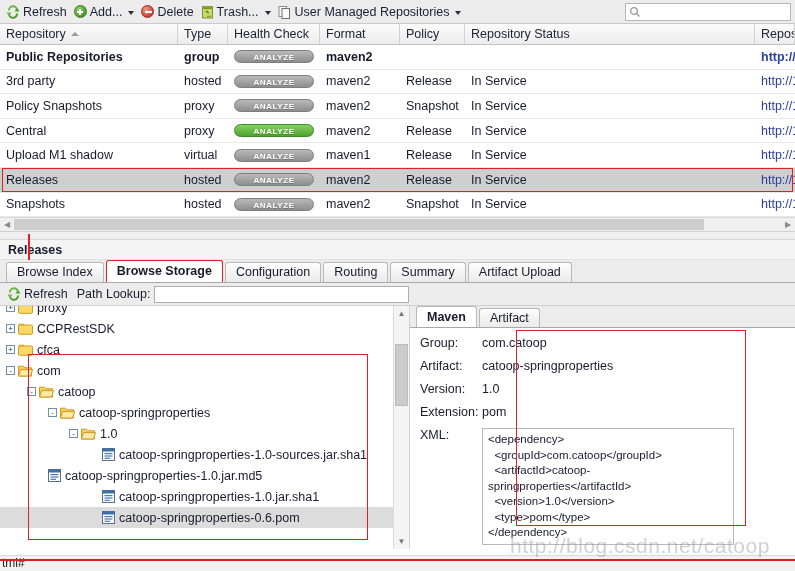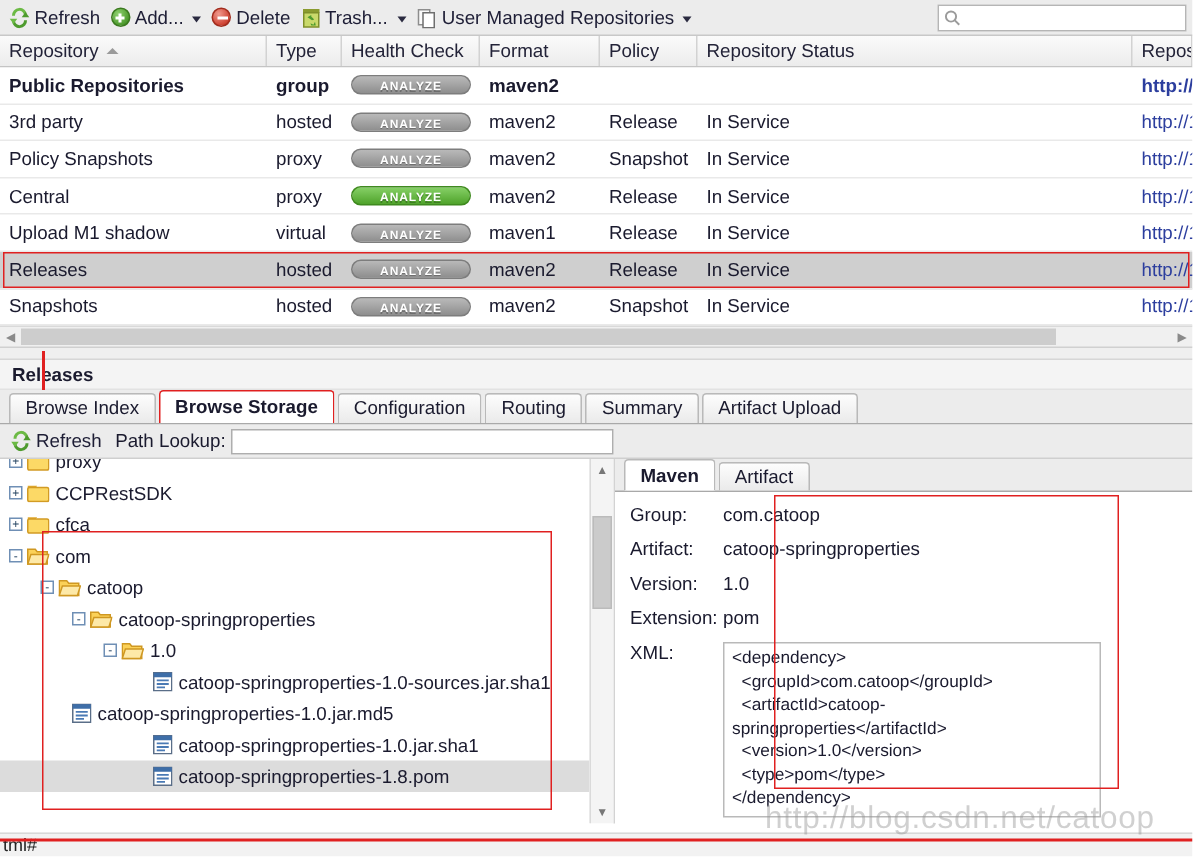--- a/index.html
+++ b/index.html
@@ -612,21 +612,21 @@
         </div>
         <div class="tnode sel" style="padding-left: 90px;">
           <span class="toggle none"></span>
           <span class="fileico"><svg width="13" height="13" viewBox="0 0 13 13">
               <rect x="0.5" y="0.5" width="12" height="12" fill="#fff" stroke="#5a6e88"></rect>
               <rect x="0.5" y="0.5" width="12" height="3" fill="#3e6ea8"></rect>
               <line x1="2.5" y1="5.6" x2="10.5" y2="5.6" stroke="#4a7ab5" stroke-width="1.2"></line>
               <line x1="2.5" y1="8" x2="10.5" y2="8" stroke="#4a7ab5" stroke-width="1.2"></line>
               <line x1="2.5" y1="10.3" x2="8" y2="10.3" stroke="#4a7ab5" stroke-width="1.2"></line>
             </svg></span>
-          <span>catoop-springproperties-1.8.pom</span>
+          <span>catoop-springproperties-0.6.pom</span>
         </div>
       </div>
     <div class="tree-redbox"></div>
     <div class="vscroll">
       <div class="vs-arrow">▲</div>
       <div class="vs-thumb" style="top:38px;height:62px;"></div>
       <div class="vs-arrow" style="position:absolute;bottom:0;left:0;right:0;">▼</div>
     </div>
   </div>
 

